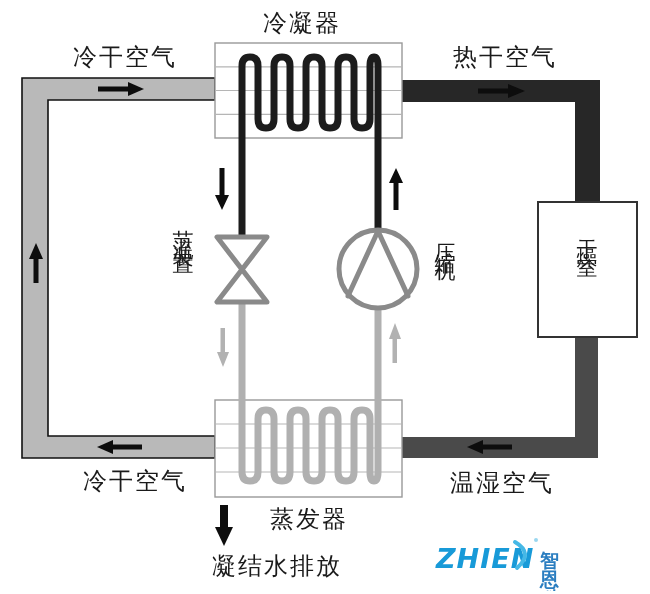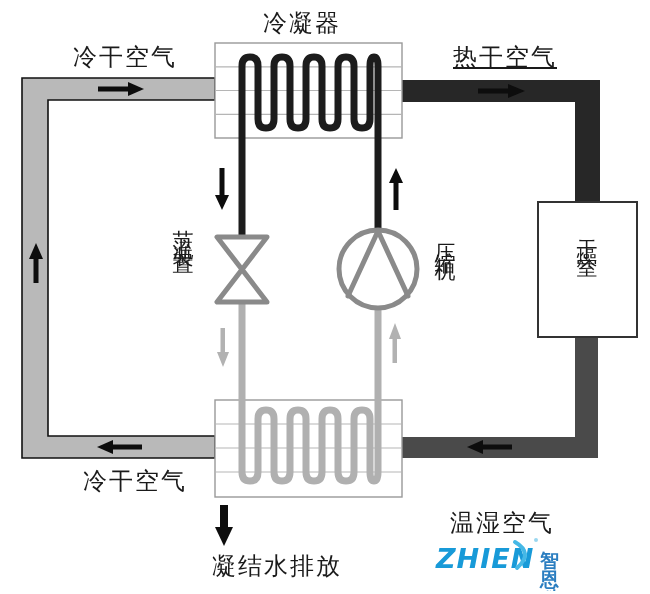--- a/index.html
+++ b/index.html
@@ -126,26 +126,27 @@
     </g>
 
     <g>
       <rect class="arr-blk" x="220" y="505" width="8" height="24"></rect>
       <polygon class="arr-blk" points="215,527 233,527 224,546"></polygon>
     </g>
   </svg>
 
   <div class="lbl" style="left:263px;top:11px;">冷凝器</div>
   <div class="lbl" style="left:73px;top:45px;">冷干空气</div>
-  <div class="lbl" style="left:453px;top:45px;text-decoration:underline;">热干空气</div>
+  <div class="lbl" style="left:453px;top:45px;">热干空气</div>
   <div class="lbl-v" style="left:172px;top:213px;">节流装置</div>
   <div class="lbl-v" style="left:434px;top:227px;">压缩机</div>
   <div class="lbl-v" style="left:576px;top:223px;">干燥室</div>
   <div class="lbl" style="left:83px;top:469px;">冷干空气</div>
-  <div class="lbl" style="left:450px;top:471px;margin-top:40px;">温湿空气</div>
+  <div class="lbl" style="left:450px;top:471px;">温湿空气</div>
+  <div class="lbl" style="left:270px;top:507px;">蒸发器</div>
   <div class="lbl" style="left:212px;top:554px;font-family:Liberation Serif, serif;">凝结水排放</div>
 
   <div id="logo">
     <span id="logo-brand">ZHIEN</span>
     <svg id="logo-swoosh" width="30" height="36" viewBox="0 0 30 36">
       <path d="M3,5 Q22,16 5,31" fill="none" stroke="#45b8e6" stroke-width="4" stroke-linecap="round"></path>
       <circle cx="24" cy="3" r="2" fill="#9ad7f0"></circle>
     </svg>
     <span id="logo-company">智恩科技</span>
   </div>

